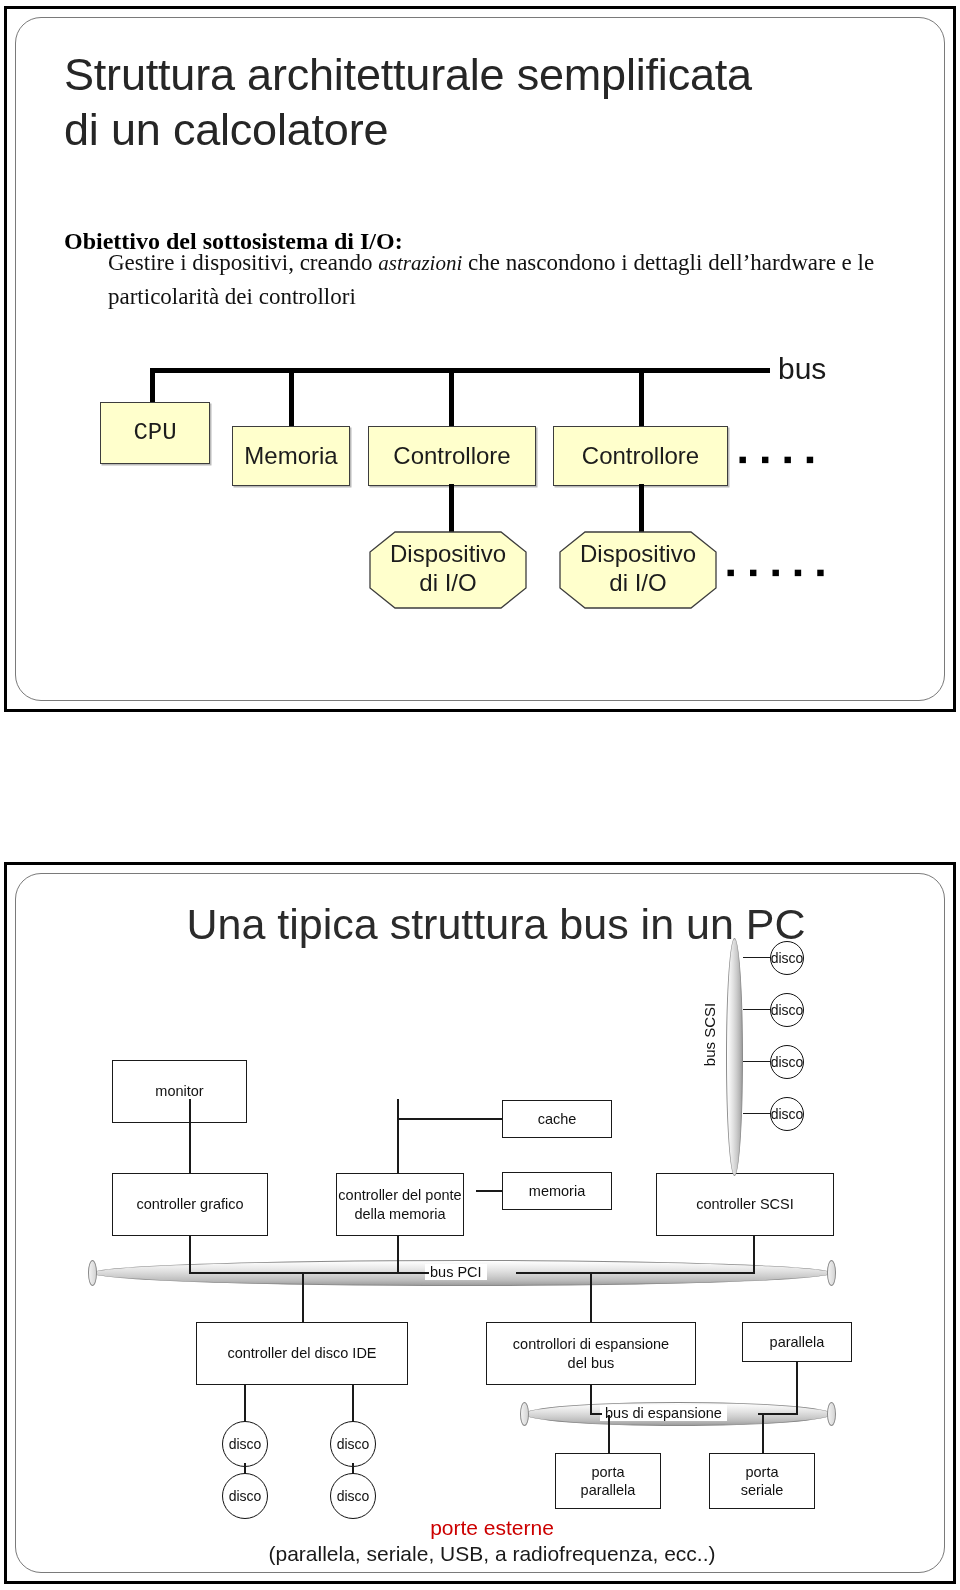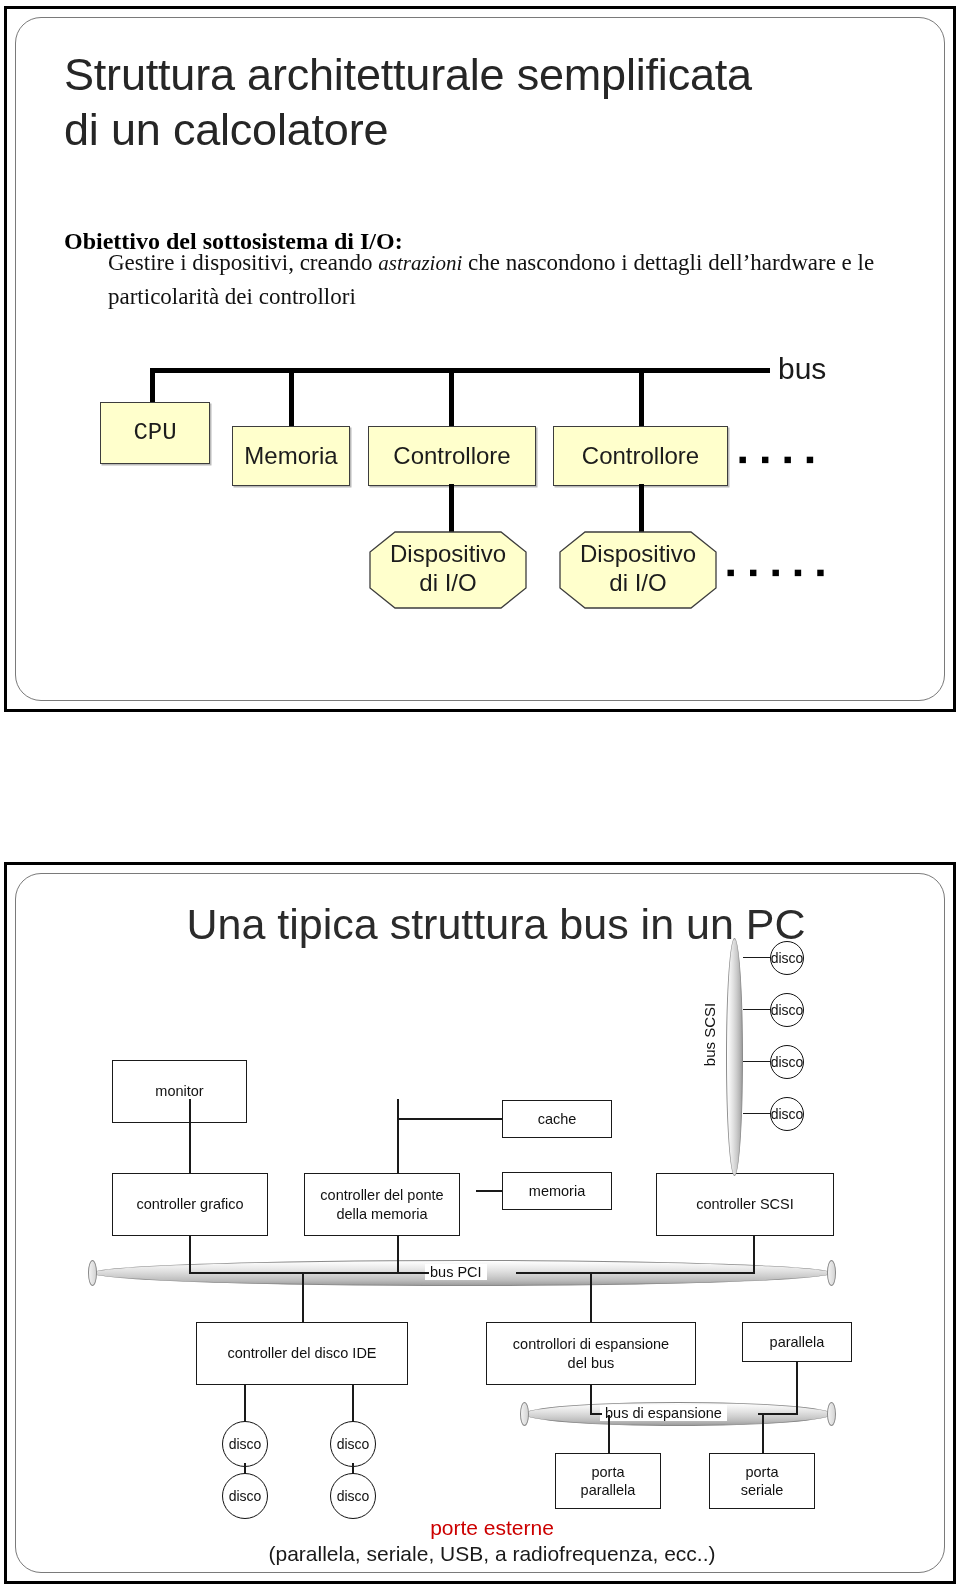--- a/index.html
+++ b/index.html
@@ -272,21 +272,21 @@
 
 
       <div class="wire" style="left:173px; top:225px; width:1.6px; height:74px;"></div>
 
       <div class="wire" style="left:381px; top:225px; width:1.6px; height:74px;"></div>
 
       <div class="wire" style="left:381px; top:244px; width:105px; height:1.6px;"></div>
 
       <div class="pbox" style="left:96px; top:299px; width:156px; height:63px;">controller grafico</div>
 
-      <div class="pbox" style="left:288px; top:299px; width:156px; height:63px;">controller del ponte
+      <div class="pbox" style="left:320px; top:299px; width:128px; height:63px;">controller del ponte
 della memoria</div>
 
       <div class="pbox" style="left:486px; top:226px; width:110px; height:38px;">cache</div>
 
       <div class="pbox" style="left:486px; top:298px; width:110px; height:38px;">memoria</div>
 
       <div class="wire" style="left:460px; top:316px; width:26px; height:1.6px;"></div>
 
       <div class="pbox" style="left:640px; top:299px; width:178px; height:63px;">controller SCSI</div>
 

